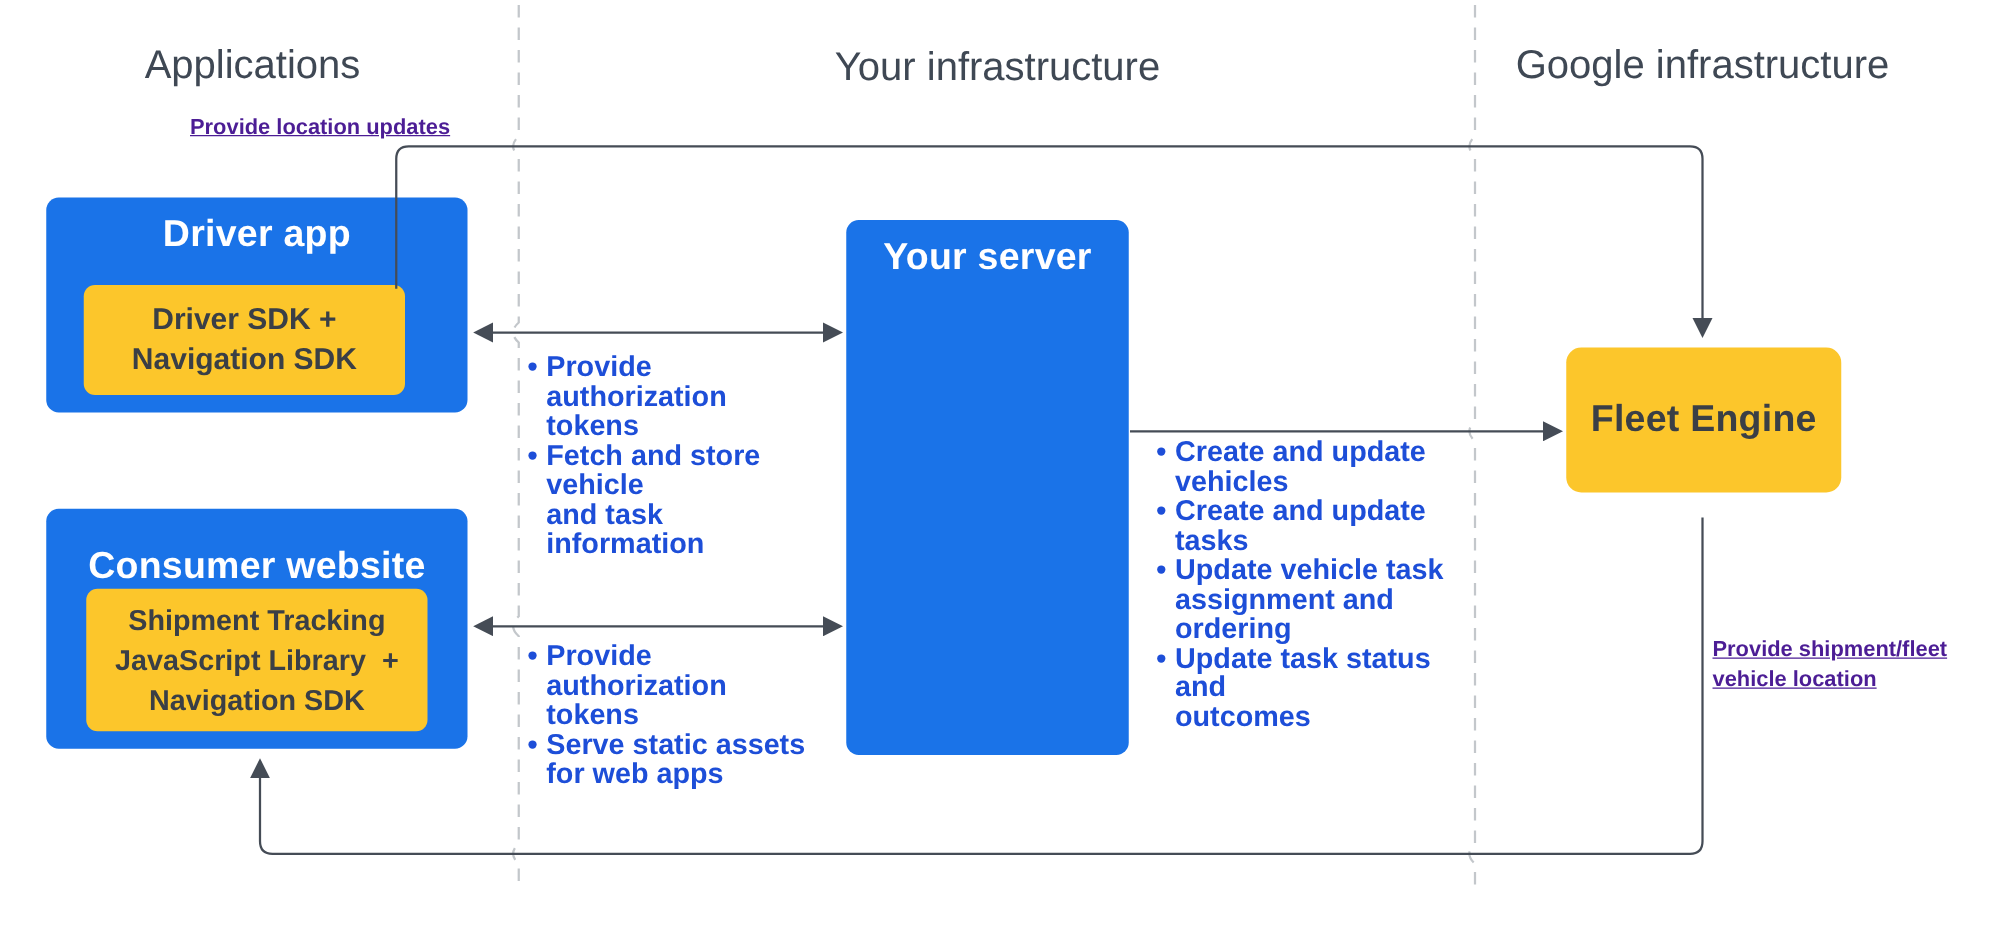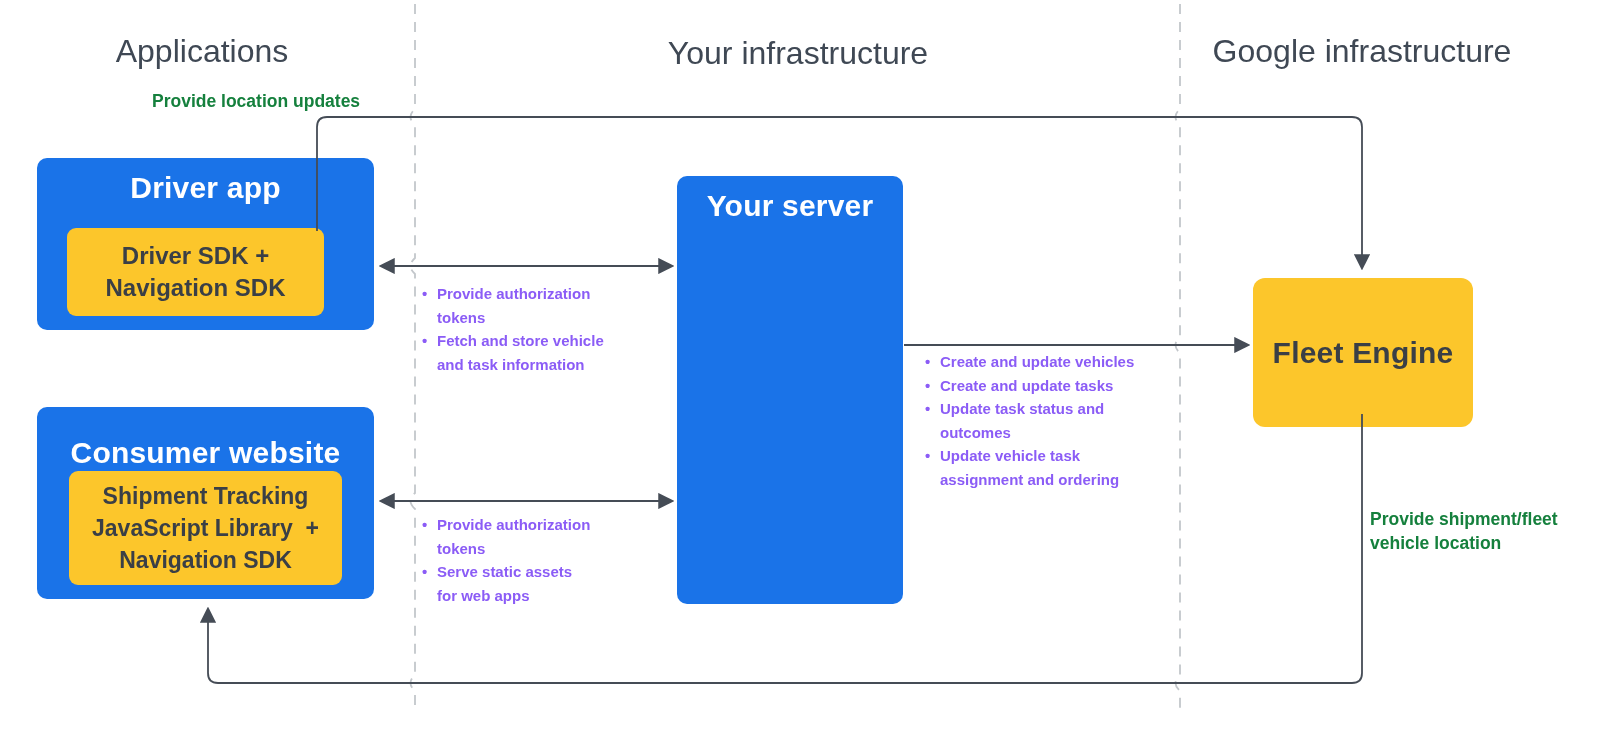--- a/index.html
+++ b/index.html
@@ -40,36 +40,36 @@
   .sdkbox{
     position:absolute;background:#fcc62b;border-radius:9px;
     display:flex;align-items:center;justify-content:center;
     text-align:center;color:#3a3f46;font-weight:700;
     white-space:pre-wrap;
   }
   .sdk-driver{left:30px;top:70px;width:257px;height:88px;font-size:24px;line-height:32px;}
   .sdk-consumer{left:32px;top:64px;width:273px;height:114px;font-size:23px;line-height:32px;}
 
   .box-fleet{
-    position:absolute;left:1253px;top:278px;width:220px;height:149px;
+    position:absolute;left:1253px;top:278px;width:220px;height:116px;
     background:#fcc62b;border-radius:12px;
     display:flex;align-items:center;justify-content:center;
     font-size:30px;font-weight:700;color:#3a3f46;letter-spacing:.2px;
   }
 
   .edge-label{
-    position:absolute;font-size:17.5px;font-weight:700;color:#15803d;
-    line-height:23.5px;white-space:pre-wrap;
+    position:absolute;font-size:17.5px;font-weight:700;color:#4c1d95;
+    line-height:23.5px;white-space:pre-wrap;text-decoration:underline;
   }
   .lbl-location{left:152px;top:90px;}
   .lbl-shipment{left:1370px;top:508px;width:240px;}
 
   ul.edge-list{
     position:absolute;margin:0;padding:0;list-style:none;
-    font-size:15px;font-weight:700;color:#8b5cf6;line-height:23.5px;
+    font-size:23px;font-weight:700;color:#1d4ed8;line-height:23.5px;
   }
   ul.edge-list li{
     position:relative;padding-left:15px;white-space:pre-wrap;
   }
   ul.edge-list li::before{
     content:"\2022";position:absolute;left:0;top:0;
   }
   .list-driver-server{left:422px;top:282px;width:230px;}
   .list-consumer-server{left:422px;top:513px;width:230px;}
   .list-server-fleet{left:925px;top:350px;width:265px;}
@@ -117,24 +117,24 @@
   <ul class="edge-list list-consumer-server">
     <li>Provide authorization
 tokens</li>
     <li>Serve static assets
 for web apps</li>
   </ul>
 
   <ul class="edge-list list-server-fleet">
     <li>Create and update vehicles</li>
     <li>Create and update tasks</li>
+    <li>Update vehicle task
+assignment and ordering</li>
     <li>Update task status and
 outcomes</li>
-    <li>Update vehicle task
-assignment and ordering</li>
   </ul>
 
   <svg class="connector-layer" viewBox="0 0 1602 742" xmlns="http://www.w3.org/2000/svg">
     <defs>
       <marker id="ah" viewBox="0 0 10 10" refX="8.5" refY="5" markerWidth="9" markerHeight="9" orient="auto-start-reverse">
         <path d="M0,0 L10,5 L0,10 Z" fill="#454c56"></path>
       </marker>
     </defs>
 
     <path d="M415,4 L415,109 Q406,117 415,125 L415,258 Q406,266 415,274 L415,493 Q406,501 415,509 L415,675 Q406,683 415,691 L415,712" fill="none" stroke="#c3c7cb" stroke-width="1.8" stroke-dasharray="10 8"></path>

